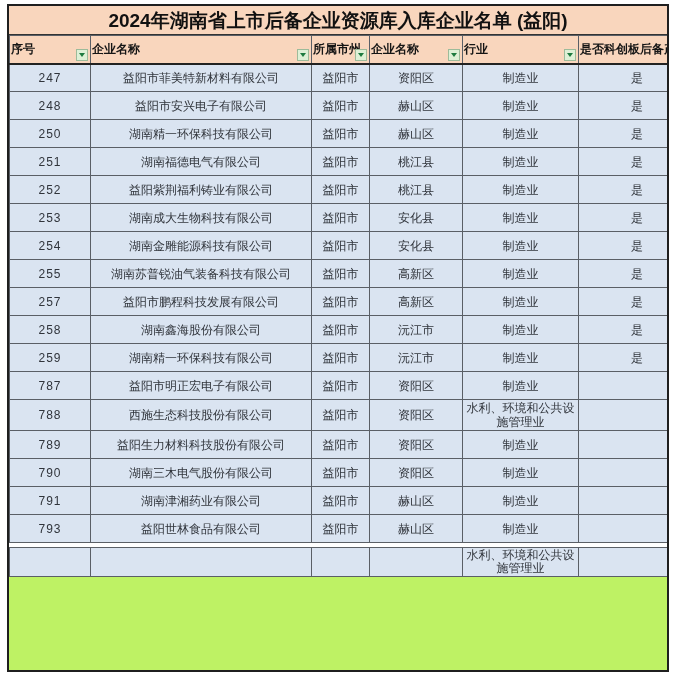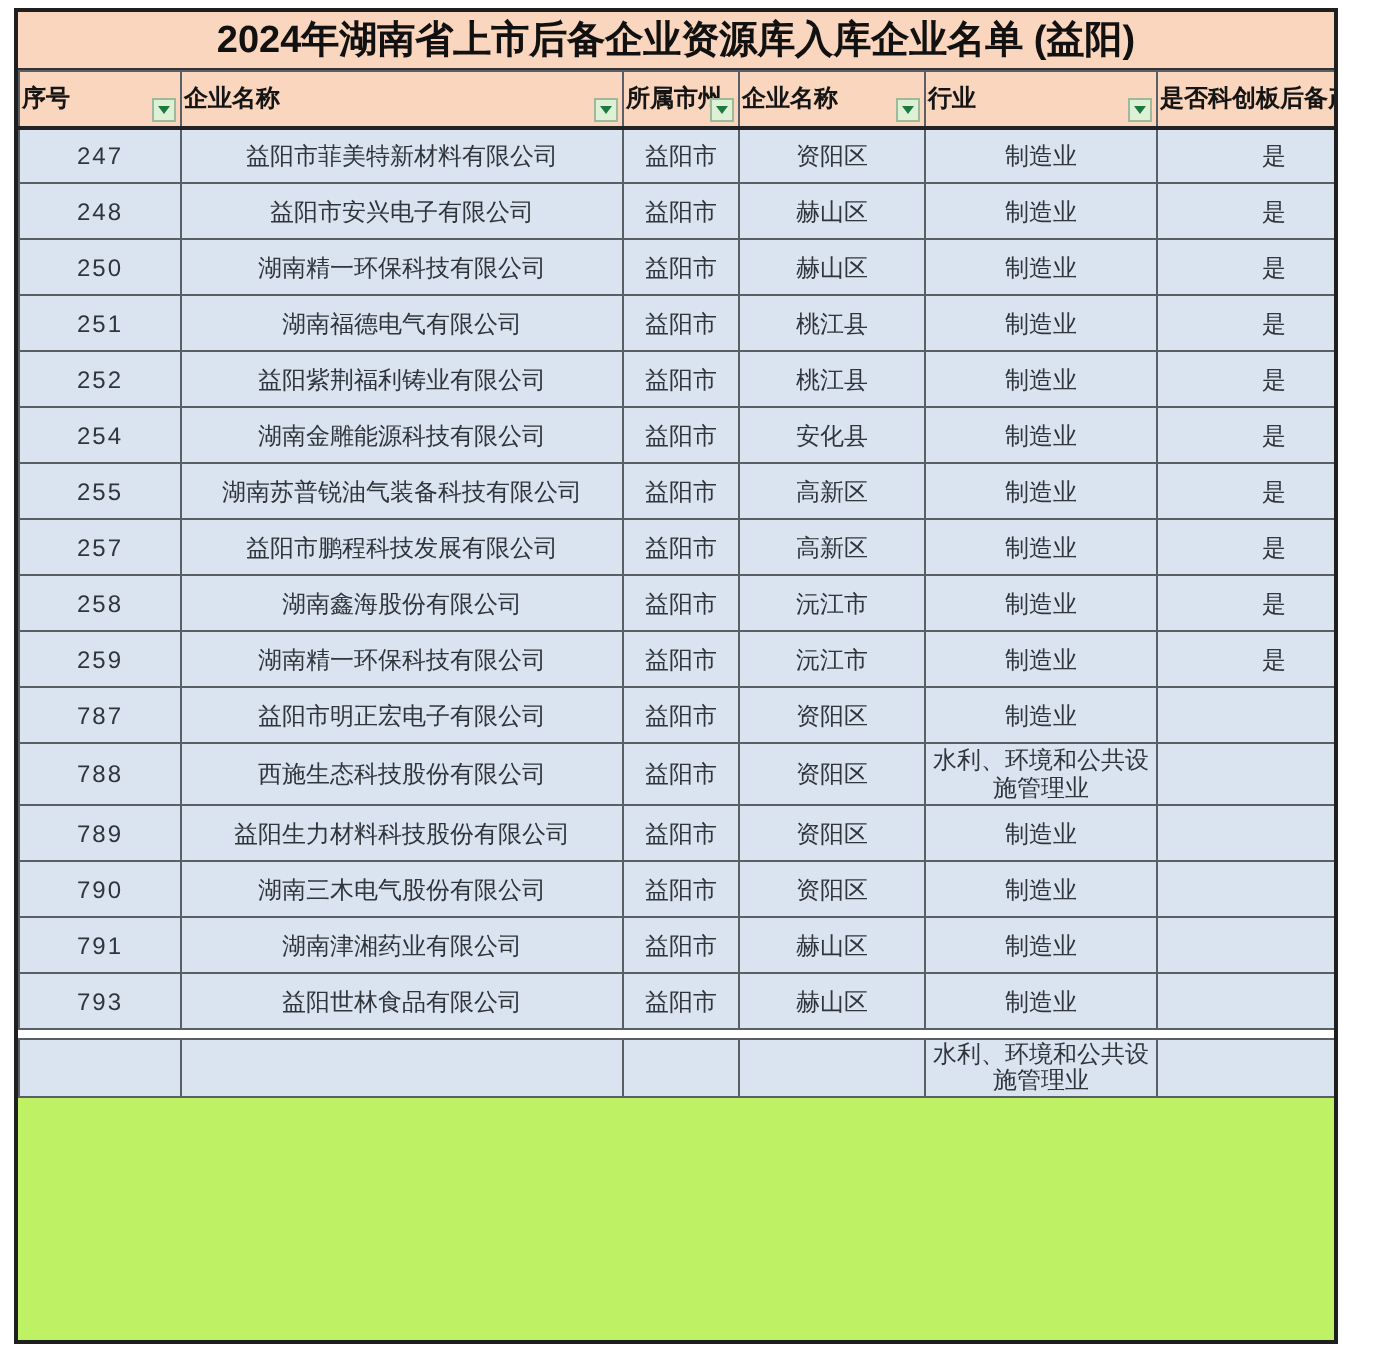--- a/index.html
+++ b/index.html
@@ -119,20 +119,28 @@
   </tr>
           <tr>
     <td class="col-seq">252</td>
     <td>益阳紫荆福利铸业有限公司</td>
     <td>益阳市</td>
     <td>桃江县</td>
     <td>制造业</td>
     <td>是</td>
   </tr>
           <tr>
+    <td class="col-seq">253</td>
+    <td>湖南成大生物科技有限公司</td>
+    <td>益阳市</td>
+    <td>安化县</td>
+    <td>制造业</td>
+    <td>是</td>
+  </tr>
+          <tr>
     <td class="col-seq">254</td>
     <td>湖南金雕能源科技有限公司</td>
     <td>益阳市</td>
     <td>安化县</td>
     <td>制造业</td>
     <td>是</td>
   </tr>
           <tr>
     <td class="col-seq">255</td>
     <td>湖南苏普锐油气装备科技有限公司</td>

